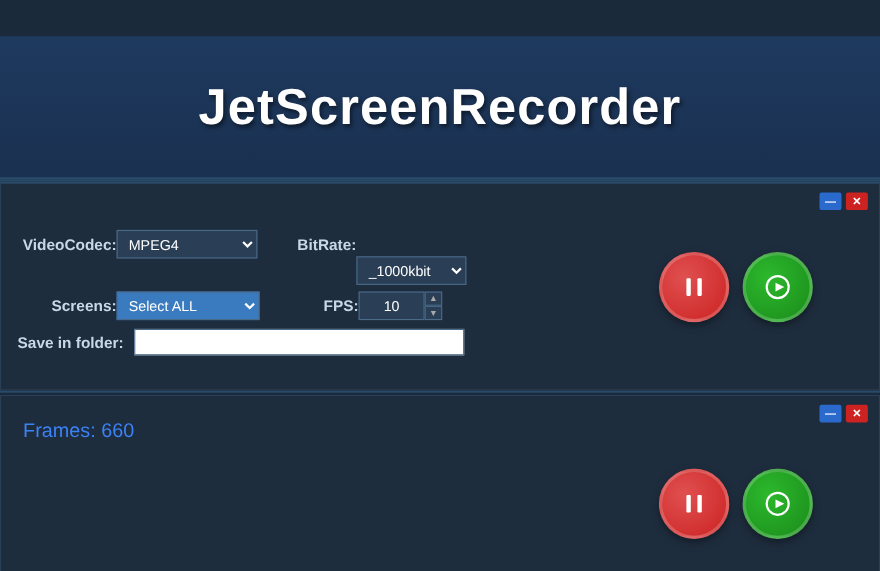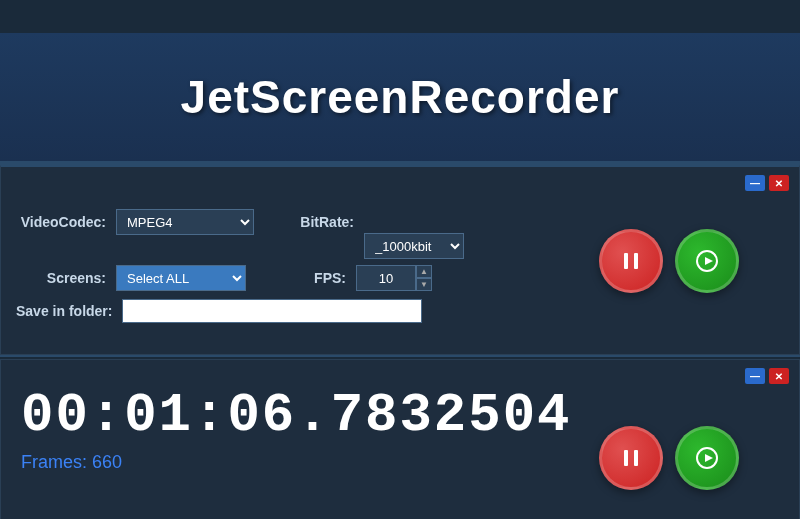--- a/index.html
+++ b/index.html
@@ -70,40 +70,39 @@
     
     .form-area {
       display: flex;
       flex-direction: column;
       gap: 6px;
       margin-top: 8px;
     }
     .form-row {
       display: flex;
       align-items: center;
-      gap: 10px;
     }
     .form-label {
       color: #c8d8e8;
       font-size: 14px;
       font-weight: bold;
       min-width: 90px;
       text-align: right;
     }
     .form-select {
       background: #2a3f55;
       color: #ffffff;
       border: 1px solid #4a6a8a;
       padding: 3px 6px;
       font-size: 13px;
       cursor: pointer;
       height: 26px;
     }
     .select-codec {
-      width: 138px;
+      width: 128px;
     }
     .select-screens {
       width: 130px;
       background: #3a7abf;
       color: #ffffff;
     }
     .select-bitrate {
       width: 100px;
       margin-top: 48px;
     }
@@ -288,21 +287,20 @@
 </div>
 
 <div class="panel-divider"></div>
 
 <div class="panel bottom-panel">
   <div class="window-controls">
     <button class="win-btn win-btn-min">—</button>
     <button class="win-btn win-btn-close">✕</button>
   </div>
 
-  <div class="timer-display">00:01:06.7832504</div>
   <div class="frames-label">Frames: 660</div>
 
   <div class="action-buttons">
     <button class="action-btn btn-pause">
       <svg width="24" height="24" viewBox="0 0 24 24" fill="white">
         <rect x="5" y="4" width="4" height="16" rx="1"></rect>
         <rect x="15" y="4" width="4" height="16" rx="1"></rect>
       </svg>
     </button>
     <button class="action-btn btn-play">

